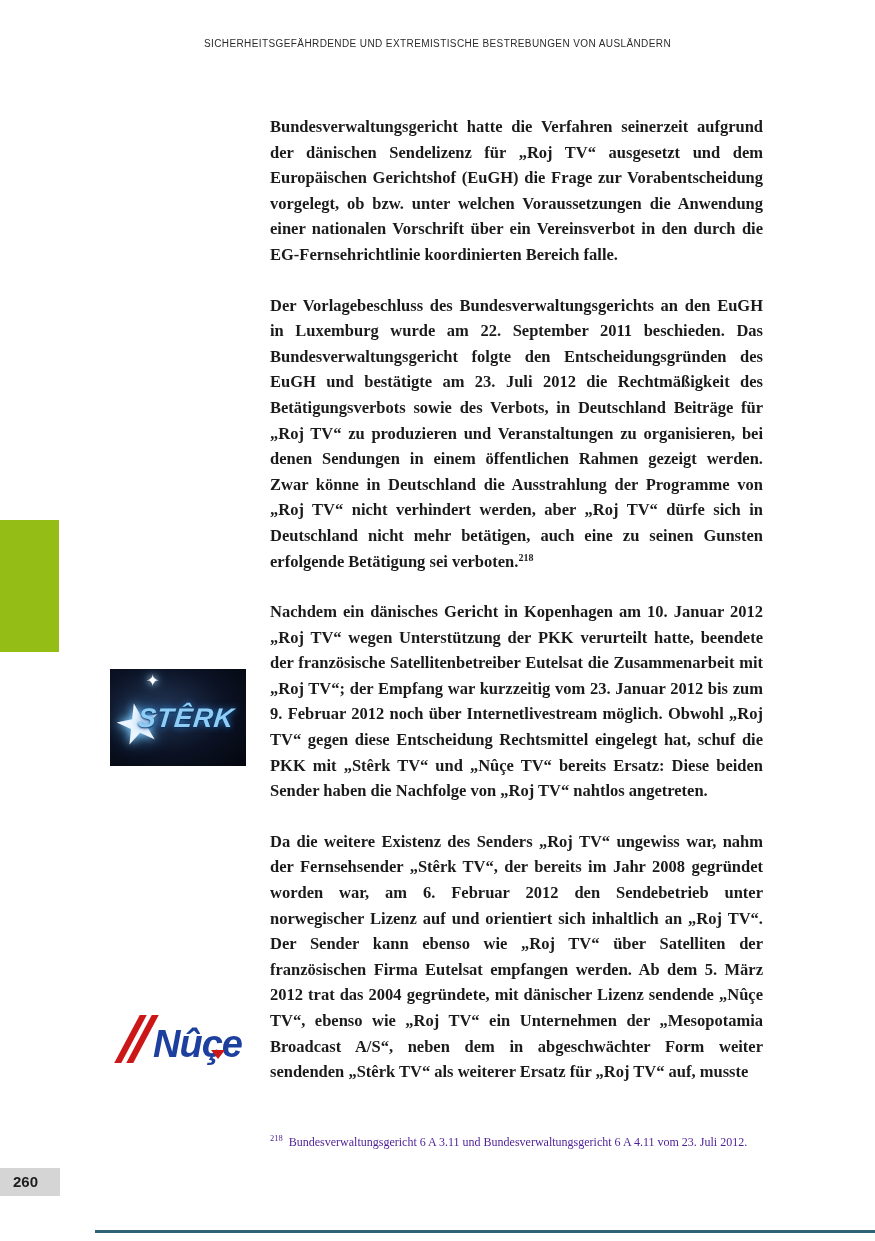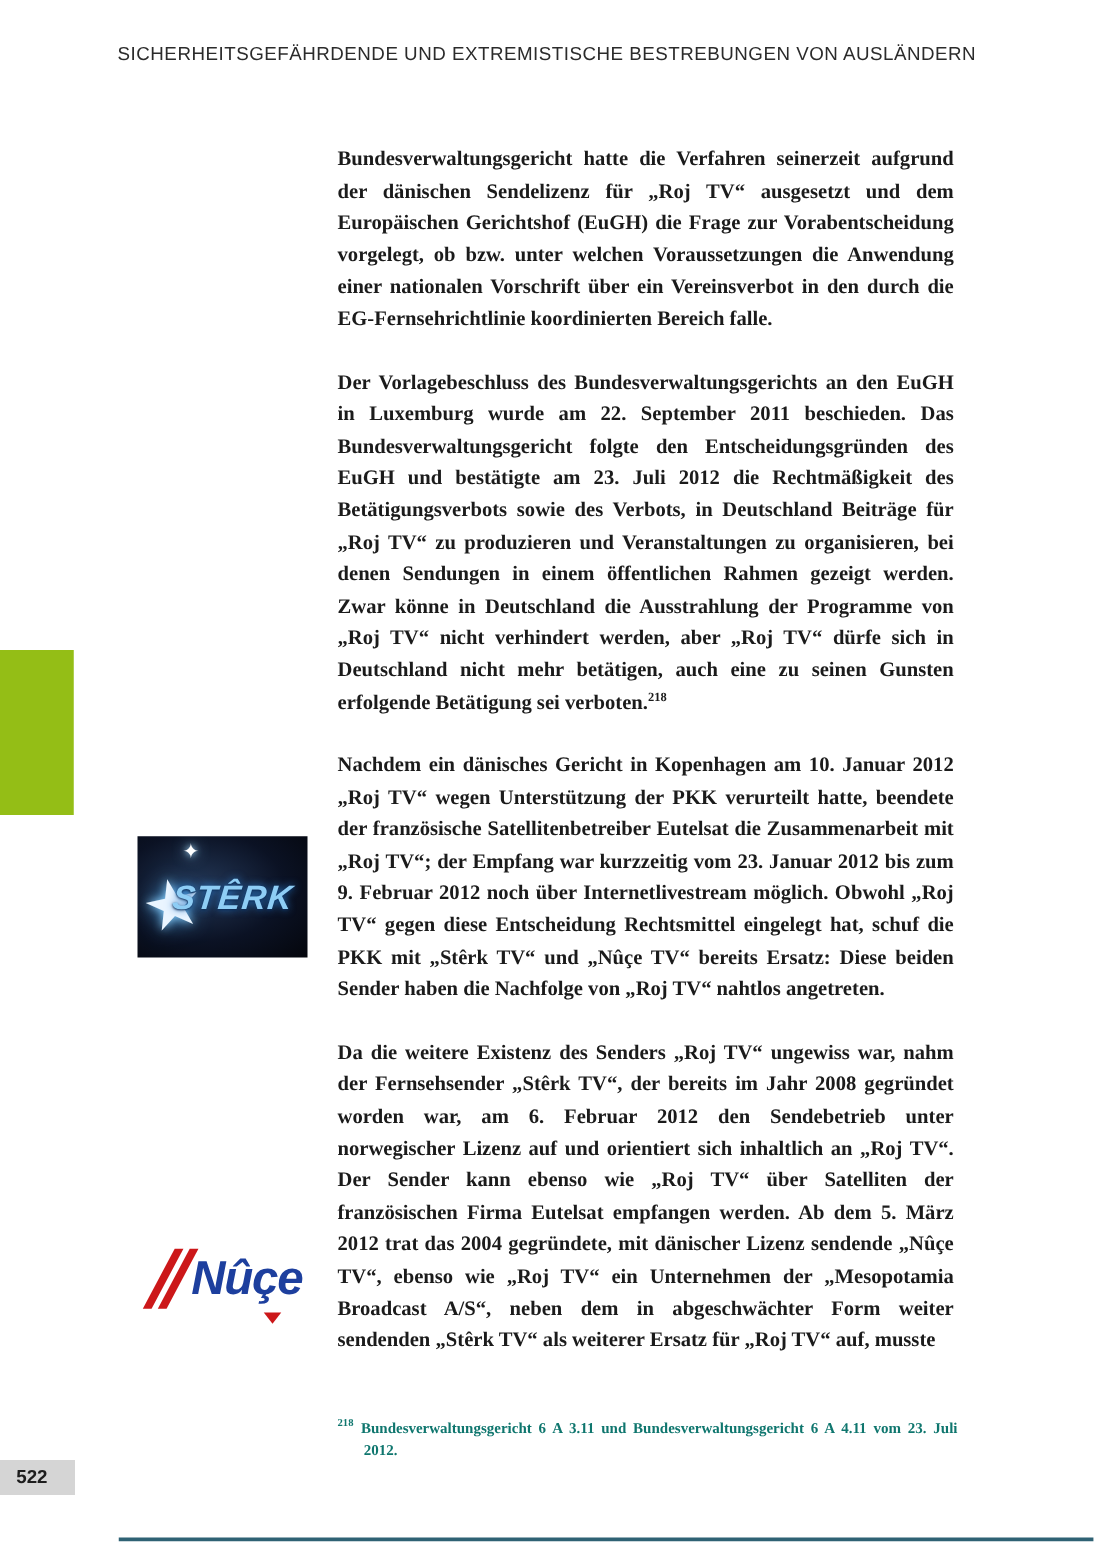--- a/index.html
+++ b/index.html
@@ -19,21 +19,21 @@
     font-family:"Liberation Serif", serif;
     color:var(--text-color);
     overflow:hidden;
   }
 
   
   .header{
     position:absolute;top:33px;left:0;right:0;
     text-align:center;
     font-family:"Liberation Sans", sans-serif;
-    font-size:15px;line-height:21px;
+    font-size:10px;line-height:21px;
     letter-spacing:0.4px;
     color:#2b2b2b;
   }
 
   
   .textblock{
     position:absolute;left:270px;top:114px;width:493px;
     font-size:16.5px;line-height:25.6px;
     text-align:justify;
   }
@@ -71,21 +71,21 @@
     font-size:27px;letter-spacing:1px;
     color:#8ecdf5;
     text-shadow:0 1px 2px #0a2a55,0 0 7px #2e7fd0;
     transform:skewX(-6deg);
   }
 
   
   .nuce-logo{
     position:absolute;left:127px;top:983px;width:126px;height:80px;
     background:#ffffff;
-    display:flex;align-items:center;
+    display:flex;align-items:flex-end;
   }
   .nuce-slash{
     display:inline-block;width:7px;height:48px;
     background:var(--logo-red);
     transform:skewX(-28deg);
     margin-right:5px;
   }
   .nuce-text{
     font-family:"Liberation Sans", sans-serif;
     font-weight:bold;font-style:italic;
@@ -101,22 +101,21 @@
     border-right:7px solid transparent;
     border-top:9px solid var(--logo-red);
   }
 
   
   .footnote{
     position:absolute;left:270px;top:1134px;width:496px;
     font-size:12px;line-height:17.5px;
     text-align:justify;
     padding-left:21px;text-indent:-21px;
-    color:#0f766e;
-    font-weight:bold;
+    color:#4c1d95;
   }
   .footnote sup{font-size:8.5px;line-height:0;vertical-align:super;margin-right:6px;}
 
   
   .footer-band{
     position:absolute;left:0;top:1168px;width:60px;height:28px;
     background:var(--footer-gray);
     font-family:"Liberation Sans", sans-serif;
     font-weight:bold;font-size:15px;line-height:28px;
     color:#1d1d1d;
@@ -158,18 +157,18 @@
     <p><span>Der Vorlagebeschluss des Bundesverwaltungsgerichts an den EuGH in Luxemburg wurde am 22. September 2011 beschieden. Das Bundesverwaltungsgericht folgte den Entscheidungsgründen des EuGH und bestätigte am 23. Juli 2012 die Rechtmäßigkeit des Betätigungsverbots sowie des Verbots, in Deutschland Beiträge für „Roj TV“ zu produzieren und Veranstaltungen zu organisieren, bei denen Sendungen in einem öffentlichen Rahmen gezeigt werden. Zwar könne in Deutschland die Ausstrahlung der Programme von „Roj TV“ nicht verhindert werden, aber „Roj TV“ dürfe sich in Deutschland nicht mehr betätigen, auch eine zu seinen Gunsten erfolgende Betätigung sei verboten.</span><sup class="fnref">218</sup></p>
     <p><span>Nachdem ein dänisches Gericht in Kopenhagen am 10. Januar 2012 „Roj TV“ wegen Unterstützung der PKK verurteilt hatte, beendete der französische Satellitenbetreiber Eutelsat die Zusammenarbeit mit „Roj TV“; der Empfang war kurzzeitig vom 23. Januar 2012 bis zum 9. Februar 2012 noch über Internetlivestream möglich. Obwohl „Roj TV“ gegen diese Entscheidung Rechtsmittel eingelegt hat, schuf die PKK mit „Stêrk TV“ und „Nûçe TV“ bereits Ersatz: Diese beiden Sender haben die Nachfolge von „Roj TV“ nahtlos angetreten.</span></p>
     <p><span>Da die weitere Existenz des Senders „Roj TV“ ungewiss war, nahm der Fernsehsender „Stêrk TV“, der bereits im Jahr 2008 gegründet worden war, am 6. Februar 2012 den Sendebetrieb unter norwegischer Lizenz auf und orientiert sich inhaltlich an „Roj TV“. Der Sender kann ebenso wie „Roj TV“ über Satelliten der französischen Firma Eutelsat empfangen werden. Ab dem 5. März 2012 trat das 2004 gegründete, mit dänischer Lizenz sendende „Nûçe TV“, ebenso wie „Roj TV“ ein Unternehmen der „Mesopotamia Broadcast A/S“, neben dem in abgeschwächter Form weiter sendenden „Stêrk TV“ als weiterer Ersatz für „Roj TV“ auf, musste</span></p>
   </div>
 
   <div class="footnote">
     <sup>218</sup><span>Bundesverwaltungsgericht 6 A 3.11 und Bundesverwaltungsgericht 6 A 4.11 vom 23. Juli 2012.</span>
   </div>
 
   <div class="footer-band">
-    <span>522</span>
+    <span>260</span>
   </div>
 
   <div class="bottom-rule"></div>
 
 </div>
 
 </body></html>

